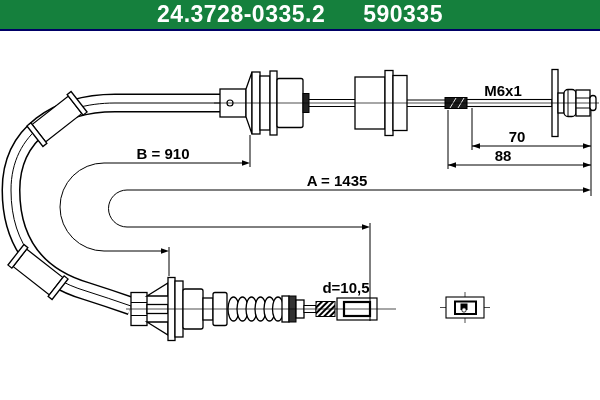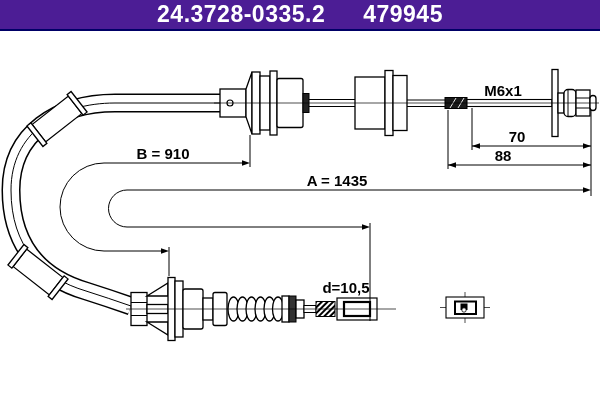--- a/index.html
+++ b/index.html
@@ -1,34 +1,34 @@
 <!DOCTYPE html>
 <html><head>
 <meta charset="utf-8">
 <style>
   html,body{margin:0;padding:0;background:#fff;}
   .screen{position:relative;width:600px;height:400px;background:#ffffff;overflow:hidden;
           font-family:"Liberation Sans",sans-serif;}
-  .header-bar{position:absolute;top:0;left:0;width:600px;height:29px;background:#4c1d95;
+  .header-bar{position:absolute;top:0;left:0;width:600px;height:29px;background:#15803d;
               border-bottom:2px solid #000066;display:flex;align-items:center;justify-content:center;
               gap:38px;color:#ffffff;font-weight:bold;font-size:23px;letter-spacing:.5px;}
   svg{position:absolute;top:0;left:0;}
   svg text{font-family:"Liberation Sans",sans-serif;font-weight:bold;font-size:15px;fill:#000;text-anchor:middle;}
   .ln{stroke:#000;stroke-width:1;fill:none;}
   .part{fill:#ffffff;stroke:#000;stroke-width:1.3;}
   .thin{stroke:#000;stroke-width:0.7;fill:none;}
 </style>
 </head>
 <body>
 
 <div class="screen">
 
   <div class="header-bar">
     <span>24.3728-0335.2</span>
-    <span>479945</span>
+    <span>590335</span>
   </div>
 
   <svg width="600" height="400" viewBox="0 0 600 400">
     <defs>
       <pattern id="hatch" width="4" height="4" patternUnits="userSpaceOnUse" patternTransform="rotate(45)">
         <rect width="4" height="4" fill="#fff"></rect>
         <rect width="2" height="4" fill="#000"></rect>
       </pattern>
     </defs>
 

